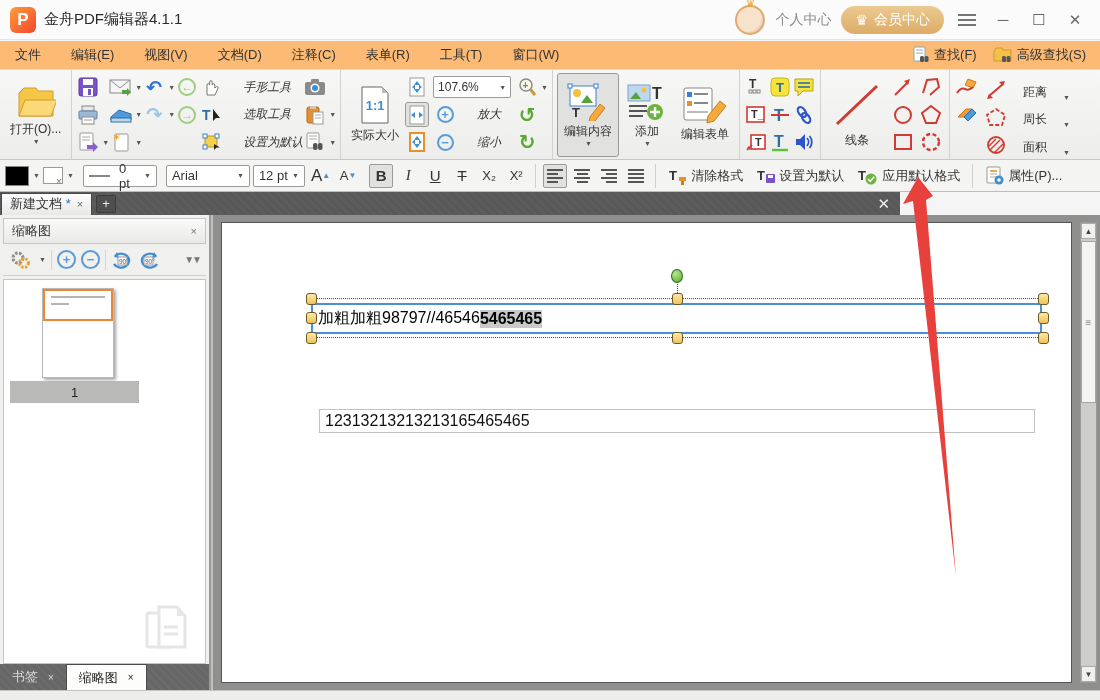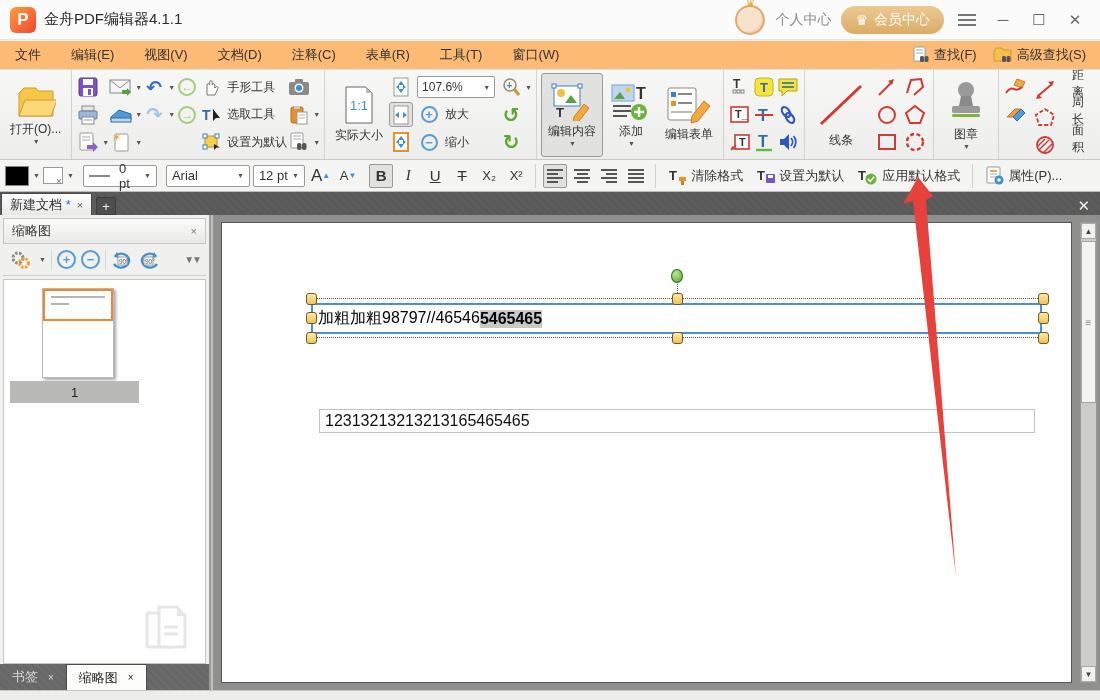--- a/index.html
+++ b/index.html
@@ -39,21 +39,21 @@
   .tgroup { display:flex; align-items:center; padding:2px 4px; border-right:1px solid #d2d2d0; }
   .tcol { display:flex; flex-direction:column; justify-content:space-between; height:84px; padding:1px 0; }
   .trow { display:flex; align-items:center; height:27px; gap:1px; }
   .tbtn { min-width:24px; height:26px; display:flex; align-items:center; justify-content:center;
     border-radius:3px; position:relative; }
   .caret { font-size:7px; color:#555; margin-left:1px; }
   .biglabel-btn { display:flex; flex-direction:column; align-items:center; justify-content:center;
     padding:2px 6px; height:84px; border-radius:3px; }
   .biglabel-btn .lbl { font-size:12px; margin-top:2px; white-space:nowrap; }
   .pressed { background:#e1e1df; border:1px solid #9a9a9a; }
-  .tool-row-label { font-size:12px; margin-left:3px; white-space:nowrap; }
+  .tool-row-label { font-size:12px; margin-left:19px; white-space:nowrap;font-style:italic; }
   .ud { color:#2f6fd0; font-size:19px; font-weight:bold; line-height:1; }
   .rd { color:#9cc3e8; font-size:19px; font-weight:bold; line-height:1; }
   .circ-nav { width:18px; height:18px; border-radius:50%; border:2px solid #9fcd7f; color:#9fcd7f;
     font-size:12px; display:flex; align-items:center; justify-content:center; font-weight:bold; }
   .rotg { color:#5aa832; font-size:20px; font-weight:bold; line-height:1; }
   .zoom-dd { width:78px; height:22px; border:1px solid #9a9a9a; background:#fff; display:flex;
     align-items:center; padding:0 4px; font-size:12px; border-radius:2px; }
   .zoom-dd .caret { margin-left:auto; }
   .pm-circ { width:17px; height:17px; border-radius:50%; border:2px solid #5b9bd5; color:#5b9bd5;
     font-weight:bold; font-size:13px; display:flex; align-items:center; justify-content:center; }
@@ -73,22 +73,22 @@
   .dd-box .caret { margin-left:auto; }
   .fmt-btn { height:24px; min-width:24px; padding:0 3px; display:flex; align-items:center;
     justify-content:center; border-radius:2px; font-size:15px; }
   .fmt-sep { width:1px; height:24px; background:#cfcfcd; margin:0 4px; }
   .align-ic { display:flex; flex-direction:column; gap:2px; width:16px; }
   .align-ic i { height:2px; background:#555; display:block; }
   .fmt-lab-btn { display:flex; align-items:center; gap:3px; padding:0 5px; height:26px; font-size:13px; }
   .stroke-line { width:22px; height:2px; background:#888; margin-right:5px; }
 
   
-  #tabbar { position:absolute; top:192px; left:0; width:1100px; height:23px;
-    background:repeating-linear-gradient(45deg,#5c5c5c 0 3px,#585858 3px 6px); display:flex; align-items:flex-end; }
+  #tabbar { position:absolute; top:192px; left:0; width:900px; height:23px;
+    background:repeating-linear-gradient(45deg,#5c5c5c 0 3px,#585858 3px 6px); display:flex; align-items:center; }
   .doc-tab { height:22px; background:linear-gradient(180deg,#fdfdfd,#e8e8e6); border:1px solid #4a4a4a;
     border-bottom:none; display:flex; align-items:center; gap:6px; padding:0 8px; font-size:13px; margin-left:1px; }
   .doc-tab .star { color:#2f6fd0; }
   .doc-tab .x { color:#666; font-size:11px; }
   .newtab { width:20px; height:18px; background:#4e4e4e; color:#eee; border:1px solid #3c3c3c;
     display:flex; align-items:center; justify-content:center; margin-left:4px; font-size:13px; border-radius:2px; }
   .tabbar-close { margin-left:auto; color:#f0f0f0; font-weight:bold; font-size:15px; padding:0 10px; }
 
   
   #content { position:absolute; top:215px; left:0; width:1100px; height:475px; background:#bfbfbd; }
@@ -390,21 +390,21 @@
     </div>
   </div>
 
   <div class="tgroup">
     <div class="biglabel-btn">
       <span class="ic">
         <svg width="34" height="40">
             <path d="M4 2 h20 l6 6 v30 H4 Z" fill="#fff" stroke="#666"></path>
             <path d="M24 2 l6 6 h-6 Z" fill="#bbb"></path>
           </svg>
-        <span style="position:absolute;font-size:13px;font-weight:normal;color:#3f8fd2">1:1</span>
+        <span style="position:absolute;font-size:13px;font-weight:bold;color:#3f8fd2">1:1</span>
       </span>
       <span class="lbl">实际大小</span>
     </div>
     <div class="tcol">
       <div class="trow">
           <span class="fit-btn">
             <svg width="20" height="22">
               <rect x="3" y="2" width="14" height="18" fill="#fff" stroke="#999"></rect>
               <path d="M10 5 l-3 4 h6 Z M10 17 l-3-4 h6 Z M5 11 l3-2.5 v5 Z M15 11 l-3-2.5 v5 Z" fill="#3f8fd2"></path>
             </svg>
@@ -655,34 +655,20 @@
       <div class="trow">
           <span class="small-red">
             <svg width="24" height="24">
               <circle cx="12" cy="12" r="8" fill="none" stroke="#d03a32" stroke-width="2.4" stroke-dasharray="4 2.5"></circle>
             </svg>
           </span>
         </div>
     </div>
   </div>
 
-  <div class="tgroup">
-    <div class="biglabel-btn">
-      <span class="ic">
-        <svg width="44" height="44">
-            <circle cx="22" cy="10" r="8" fill="#9a9a9a"></circle>
-            <path d="M17 16 h10 l2 10 h-14 Z" fill="#8a8a8a"></path>
-            <rect x="8" y="26" width="28" height="7" rx="2" fill="#9a9a9a"></rect>
-            <rect x="8" y="34" width="28" height="3" rx="1.5" fill="#7cb342"></rect>
-          </svg>
-      </span>
-      <span class="lbl">图章</span>
-      <span class="caret">▼</span>
-    </div>
-  </div>
 
   <div class="tgroup" style="border-right:none">
     <div class="tcol">
       <div class="trow">
           <span class="tbtn">
             <svg width="26" height="24">
               <path d="M14 4 l8 3 -3 6 -8-3 Z" fill="#f5a93c" stroke="#c87f1e"></path>
               <path d="M3 18 q4-6 8-4 t8-2" fill="none" stroke="#d03a32" stroke-width="2"></path>
             </svg>
           </span>

